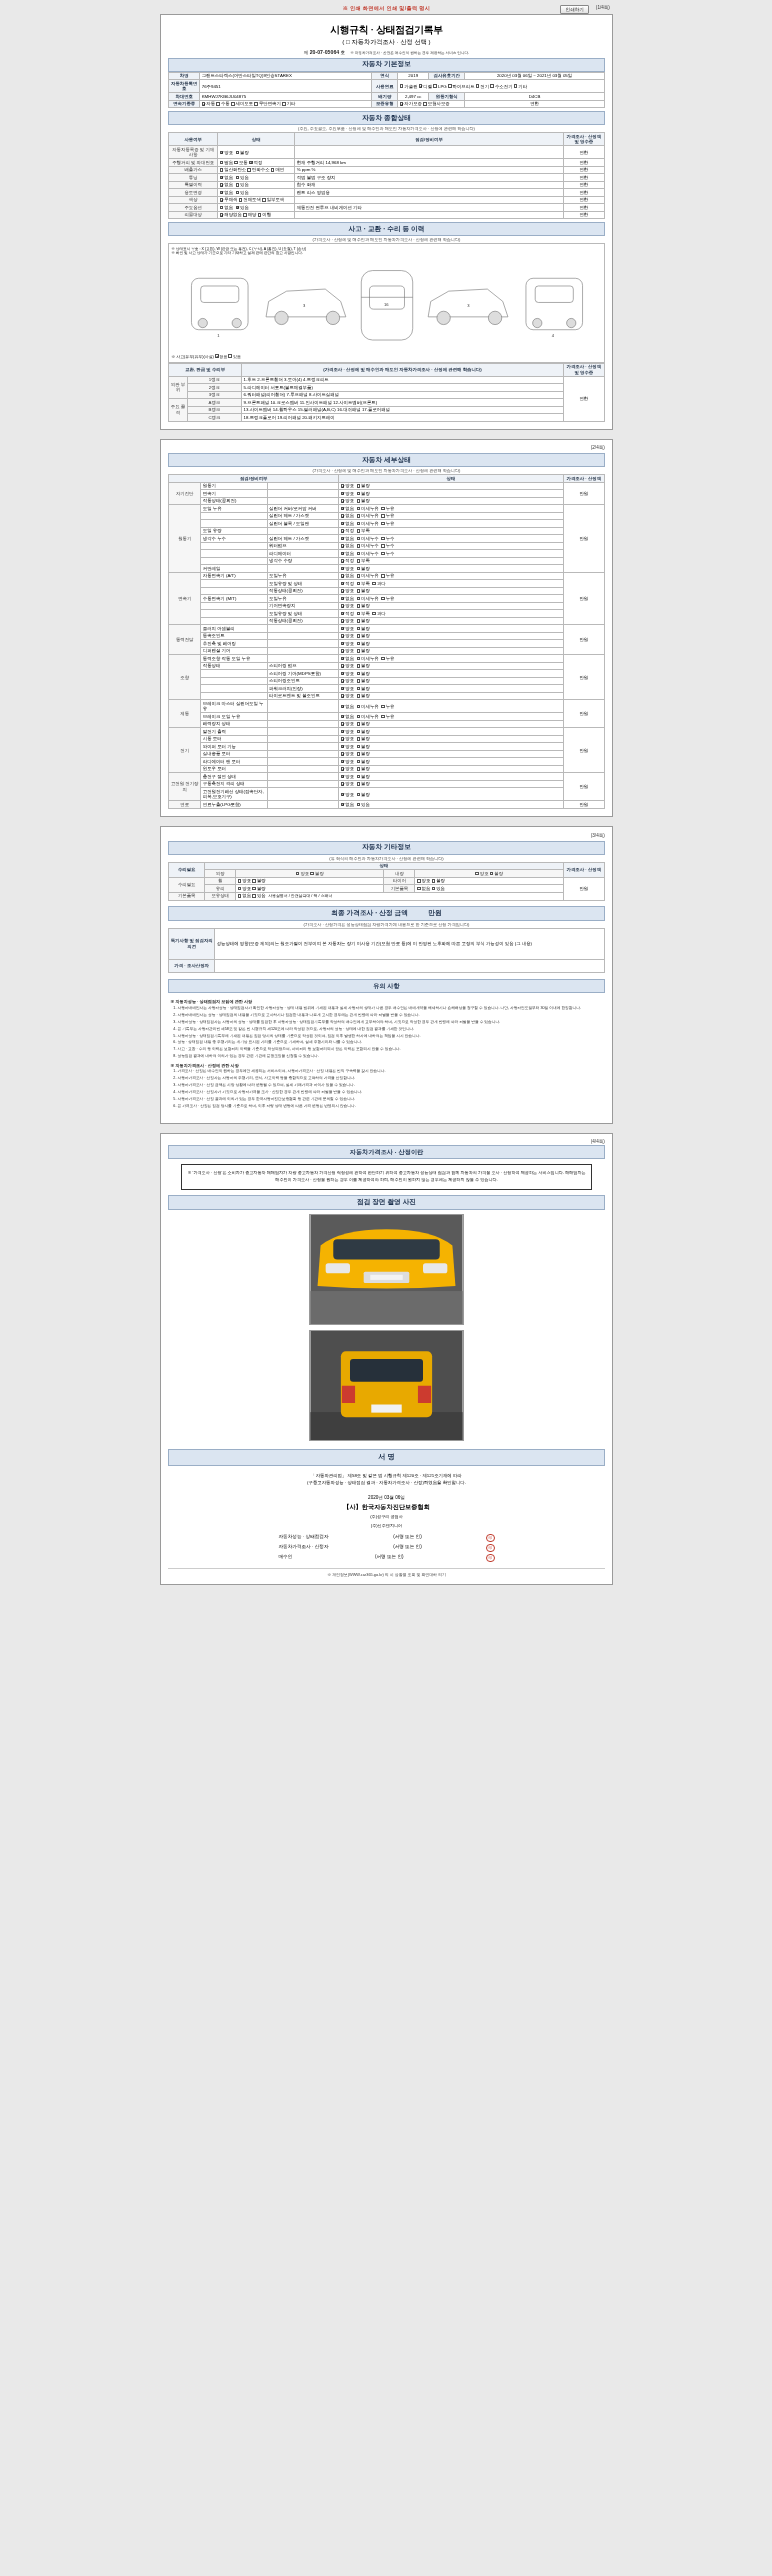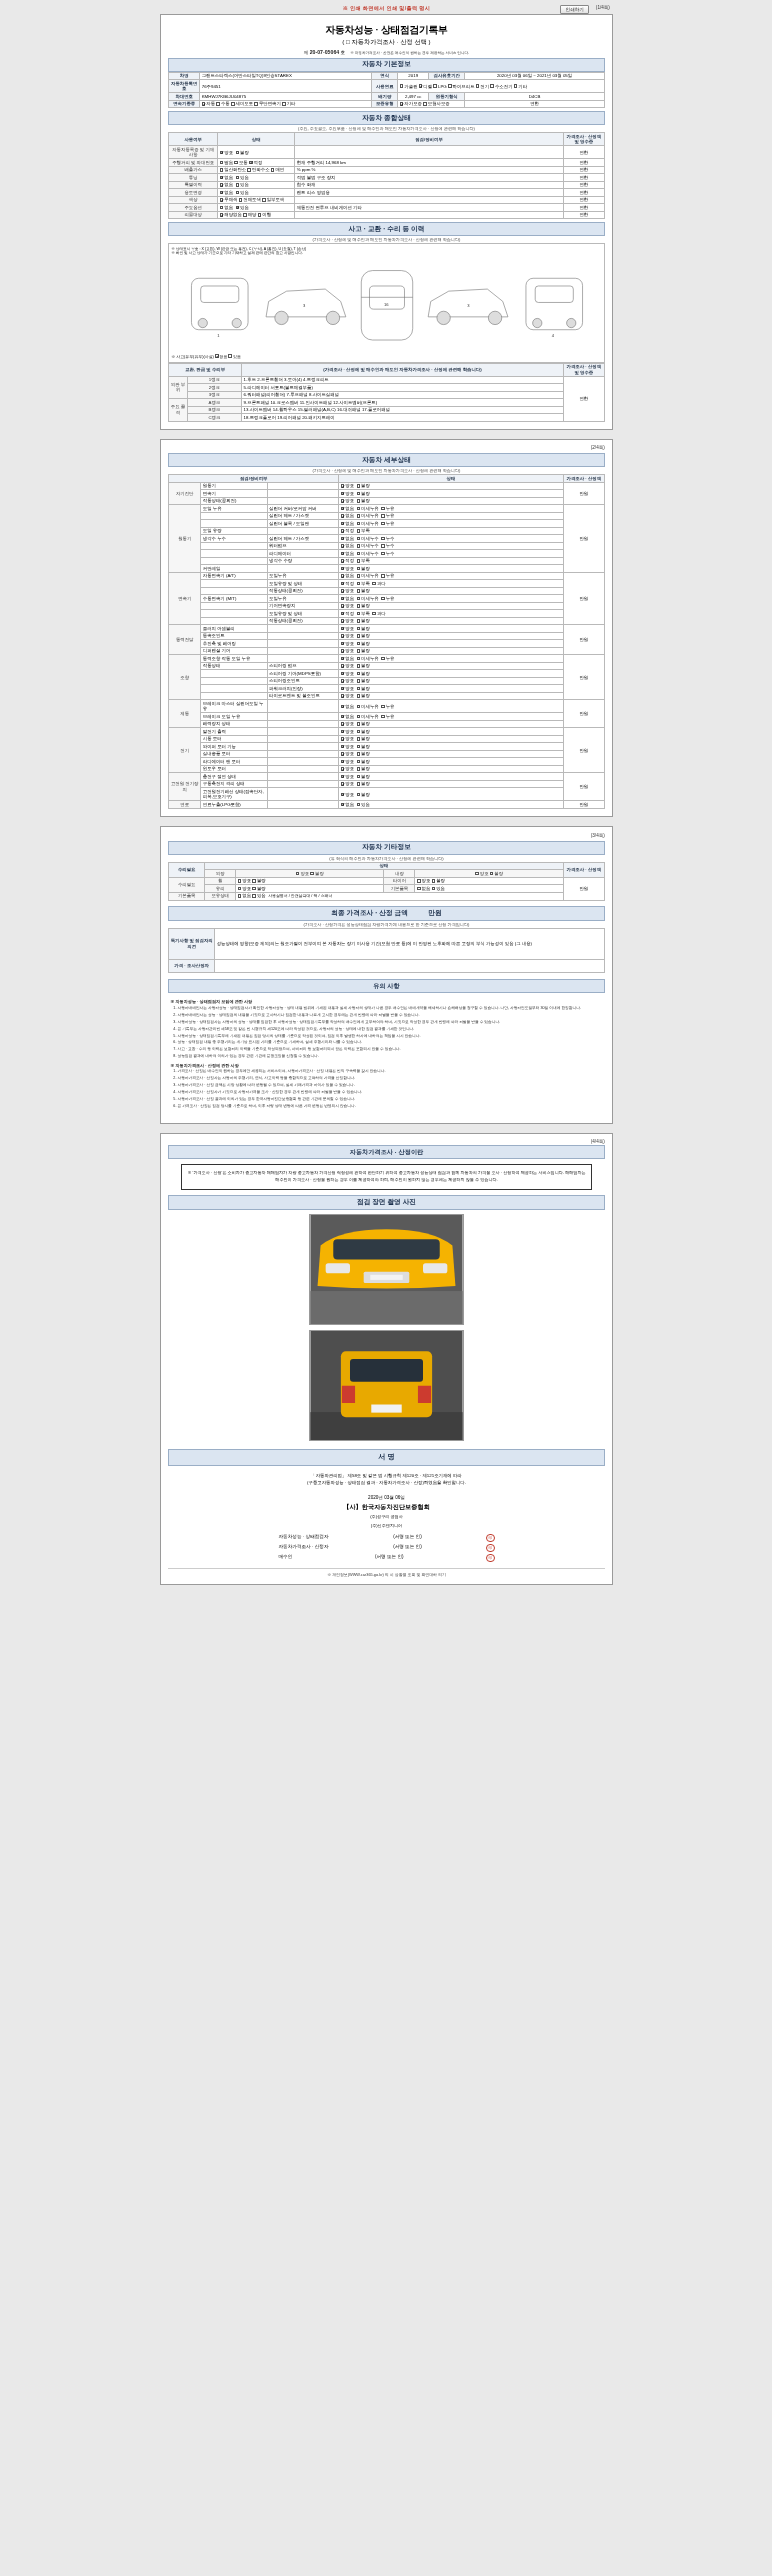--- a/index.html
+++ b/index.html
@@ -74,21 +74,21 @@
 
 <div class="page-wrap">
 
   <div class="topbar">
     <span class="warn">※ 인쇄 화면에서 인쇄 및/출력 명시</span>
     <button class="print-btn">인쇄하기</button>
     <span class="pg">(1/4쪽)</span>
   </div>
 
   <div class="sheet">
-    <h1 class="doc-title">자동차성능 · 상태점검기록부</h1>
+    <h1 class="doc-title">시행규칙 · 상태점검기록부</h1>
     <div class="doc-sub">( □ 자동차가격조사 · 산정 선택 )</div>
     <div class="doc-no">
       <span>제</span>
       <b>20-07-05064</b>
       <span>호</span>
       &nbsp;&nbsp;
       <span class="xsmall">※ 자동차가격조사 · 산정은 매수인이 원하는 경우 제공하는 서비스 입니다.</span>
     </div>
 
     <div class="sec-title">자동차 기본정보</div>

